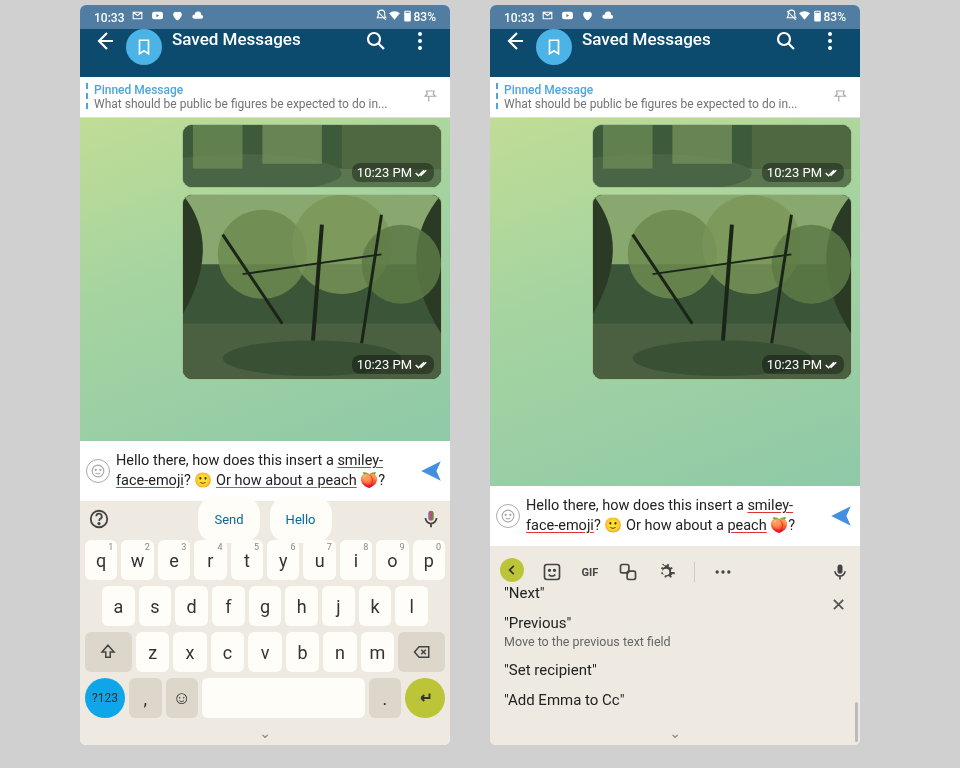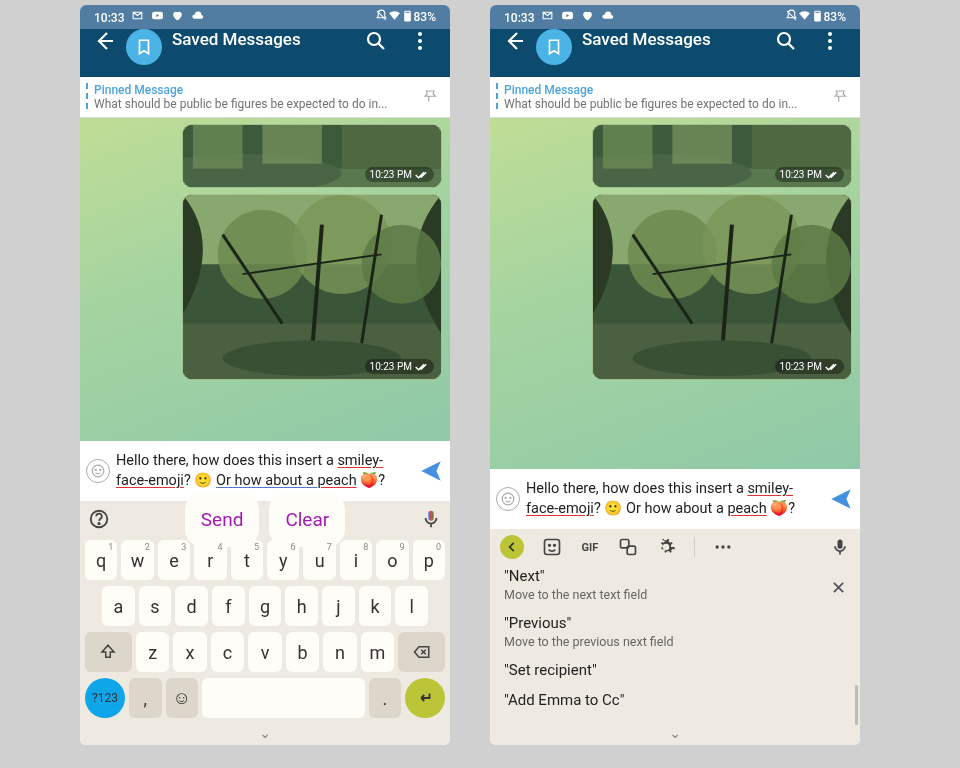--- a/index.html
+++ b/index.html
@@ -90,21 +90,21 @@
     border: 1px solid #a4c28e;
     background: #4a6840;
     position: relative;
     overflow: hidden;
   }
   .msg-time {
     position: absolute;
     bottom: 5px; right: 7px;
     background: rgba(0,0,0,0.35);
     color: #fff;
-    font-size: 10px;
+    font-size: 13px;
     padding: 2px 5px;
     border-radius: 8px;
     display: flex;
     align-items: center;
     gap: 3px;
   }
   .forest-svg { width: 100%; height: 100%; }
   
   .input-row {
     background: #fff;
@@ -138,22 +138,22 @@
     display: flex;
     align-items: center;
     padding: 0 8px;
     gap: 10px;
   }
   .kbd-top-icon { width: 22px; height: 22px; color: #444; }
   .sugg-btn {
     background: #fffdf8;
     border-radius: 18px;
     padding: 16px 16px;
-    font-size: 19px;
-    color: #a21caf;
+    font-size: 13px;
+    color: #0369a1;
   }
   .kbd-top .spacer { flex: 1; }
   .key-row {
     display: flex;
     gap: 4px;
     padding: 3px 5px;
   }
   .key {
     flex: 1;
     background: #fffdf8;
@@ -177,21 +177,21 @@
   .handle {
     text-align: center;
     color: #888;
     font-size: 14px;
     padding: 4px 0 0;
   }
   
   .voice-top {
     height: 36px;
     display: flex;
-    align-items: center;
+    align-items: flex-end;
     padding: 0 10px;
     gap: 18px;
   }
   .voice-back {
     width: 24px; height: 24px;
     background: #bcc437;
     border-radius: 50%;
     display: flex; align-items: center; justify-content: center;
   }
   .voice-icon { width: 20px; height: 20px; color: #444; font-size: 11px; font-weight: 700; display:flex; align-items:center; justify-content:center; }
@@ -340,21 +340,21 @@
 
   <div class="kbd-area">
     <div class="kbd-top">
       <span class="kbd-top-icon"><svg viewBox="0 0 24 24" fill="none" stroke="currentColor" stroke-width="2">
             <circle cx="12" cy="12" r="9"></circle>
             <path d="M9 9a3 3 0 1 1 4 3l-1 2"></path>
             <circle cx="12" cy="17" r="0.8" fill="currentColor"></circle>
           </svg></span>
       <div class="spacer"></div>
       <div class="sugg-btn">Send</div>
-      <div class="sugg-btn">Clear</div>
+      <div class="sugg-btn">Hello</div>
       <div class="spacer"></div>
       <span class="kbd-top-icon"><svg viewBox="0 0 24 24">
             <defs>
               <linearGradient id="mg1">
                 <stop offset="0" stop-color="#4285f4"></stop>
                 <stop offset="0.5" stop-color="#ea4335"></stop>
                 <stop offset="1" stop-color="#34a853"></stop>
               </linearGradient>
             </defs>
             <rect x="9" y="3" width="6" height="11" rx="3" fill="url(#mg1)"></rect>
@@ -574,25 +574,24 @@
             <rect x="9" y="3" width="6" height="11" rx="3"></rect>
             <path d="M6 11a6 6 0 0 0 12 0M12 17v4" stroke="currentColor" stroke-width="2" fill="none"></path>
           </svg>
         </span>
     </div>
     <div class="voice-panel">
       <div class="voice-close">✕</div>
       <div id="voice-items">
           <div class="voice-item">
             <div class="voice-cmd">"Next"</div>
-            <div class="voice-desc">Move to the next text field</div>
           </div>
           <div class="voice-item">
             <div class="voice-cmd">"Previous"</div>
-            <div class="voice-desc">Move to the previous next field</div>
+            <div class="voice-desc">Move to the previous text field</div>
           </div>
           <div class="voice-item">
             <div class="voice-cmd">"Set recipient"</div>
           </div>
           <div class="voice-item">
             <div class="voice-cmd">"Add Emma to Cc"</div>
           </div>
         </div>
       <div class="voice-scrollbar"></div>
     </div>

